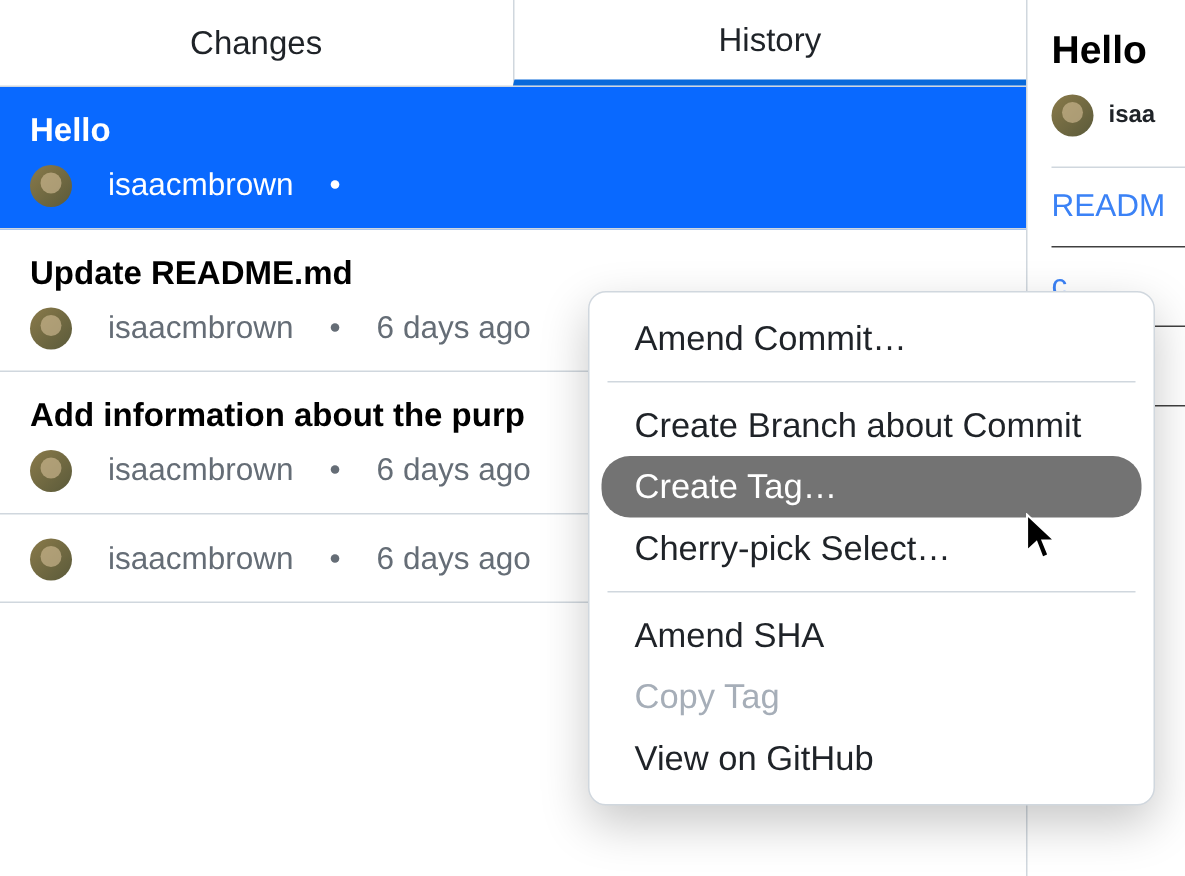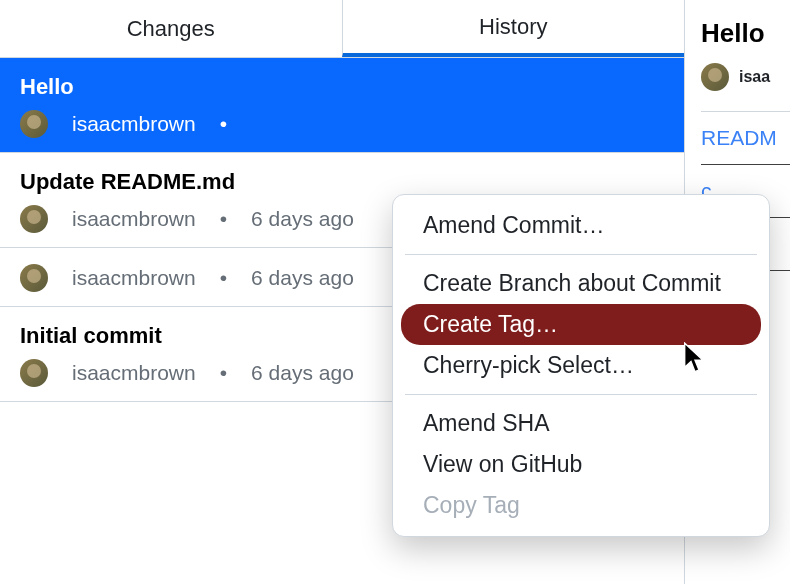--- a/index.html
+++ b/index.html
@@ -22,21 +22,21 @@
   .commit:not(.selected) .commit-meta { color:#656d76; }
   .avatar { width:28px; height:28px; border-radius:50%; background:linear-gradient(135deg,#8a7a4a 0%,#5a5a3a 100%); flex-shrink:0; position:relative; overflow:hidden; }
   .avatar::after{content:"";position:absolute;top:5px;left:7px;width:14px;height:14px;border-radius:50%;background:rgba(200,180,140,0.7);}
   .right-title { font-size:26px; font-weight:700; margin-bottom:14px; }
   .right-meta { display:flex; align-items:center; gap:10px; font-size:16px; color:#1f2328; margin-bottom:20px;font-weight:bold; }
   .right-files { border-top:1px solid #d0d7de;}
   .file { border-bottom:1px solid #404040; padding:14px 0 14px 0; font-size:21px; color:#3b82f6;}
   
   .ctx { position:absolute; left:392px; top:158px; width:378px; background:#fff; border:1px solid #d0d7de; border-radius:12px; box-shadow:0 12px 32px rgba(0,0,0,0.22); padding:10px 0;margin-top:36px; }
   .ctx-item { padding:7px 22px; font-size:23px; color:#1f2328; cursor:pointer; margin:0 8px; border-radius:7px;}
-  .ctx-item.highlight { background:#7f1d1d; color:#fff;border-radius:19px; }
+  .ctx-item.highlight { background:#737373; color:#fff;border-radius:19px; }
   .ctx-item.disabled { color:#a6aeb8; cursor:default; }
   .ctx-sep { height:1px; background:#d0d7de; margin:8px 12px; }
   .cursor { position:absolute; left:682px; top:342px; }
   .cursor svg { width:26px; height:32px; }
   .branch-icon svg { width:20px; height:20px; stroke:#656d76; }
 </style>
 </head>
 <body>
 
 <div class="root">
@@ -57,29 +57,29 @@
         <div class="commit">
           <div class="commit-title">Update README.md</div>
     <div class="commit-meta">
             <span class="avatar"></span>
     <span>isaacmbrown</span>
     <span>•</span>
     <span>6 days ago</span>
           </div>
         </div>
         <div class="commit">
+          <div class="commit-title">Add information about the purp</div>
     <div class="commit-meta">
             <span class="avatar"></span>
     <span>isaacmbrown</span>
     <span>•</span>
     <span>6 days ago</span>
           </div>
         </div>
         <div class="commit">
-          <div class="commit-title">Initial commit</div>
     <div class="commit-meta">
             <span class="avatar"></span>
     <span>isaacmbrown</span>
     <span>•</span>
     <span>6 days ago</span>
           </div>
         </div>
       </div>
   </div>
   <div class="right">
@@ -97,21 +97,21 @@
 </div>
 
 <div class="ctx" id="ctx">
     <div class="ctx-item">Amend Commit…</div>
     <div class="ctx-sep"></div>
     <div class="ctx-item">Create Branch about Commit</div>
     <div class="ctx-item highlight">Create Tag…</div>
     <div class="ctx-item">Cherry-pick Select…</div>
     <div class="ctx-sep"></div>
     <div class="ctx-item">Amend SHA</div>
+    <div class="ctx-item disabled">Copy Tag</div>
     <div class="ctx-item">View on GitHub</div>
-    <div class="ctx-item disabled">Copy Tag</div>
   </div>
 
 <div class="cursor">
   <svg viewBox="0 0 20 28">
       <path d="M1 1 L1 22 L6.5 17 L10 26 L13.5 24.5 L10 16 L17 16 Z" fill="#000" stroke="#fff" stroke-width="1.2"></path>
     </svg>
 </div>
 
 </body></html>

